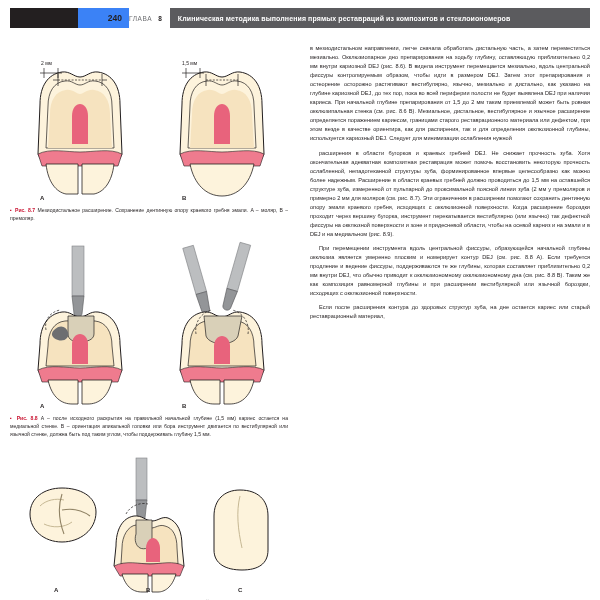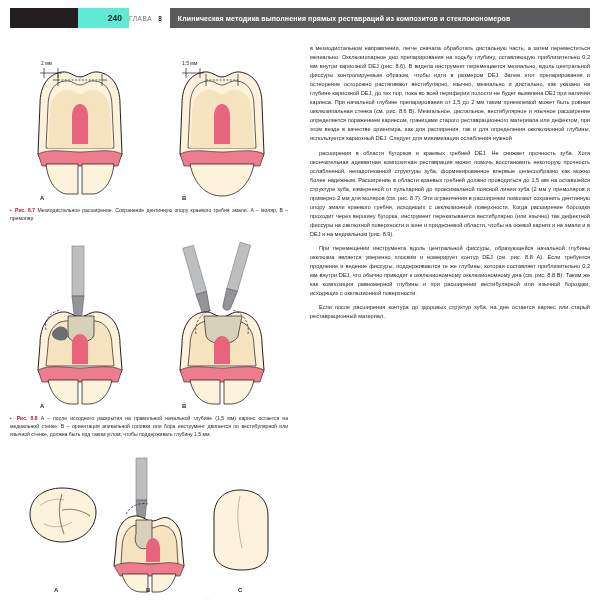--- a/index.html
+++ b/index.html
@@ -14,21 +14,21 @@
   .header{
     display:flex;align-items:stretch;height:20px;margin:8px 10px 0 10px;
   }
   .header .blackbox{
     width:68px;background:#231f20;
   }
   .header .pagenum{
     display:flex;align-items:center;justify-content:flex-end;
     width:44px;padding-right:7px;
     font-size:8.5px;font-weight:bold;color:#231f20;
-    background:#5eead4;
+    background:#3b82f6;
   }
   .header .chapword{
     display:flex;align-items:center;
     font-size:6.5px;color:#6d6e71;letter-spacing:.6px;text-transform:uppercase;
     padding-right:6px;
   }
   .header .chapnum{
     display:flex;align-items:center;
     font-size:6.5px;color:#231f20;font-weight:bold;padding-right:8px;
   }

